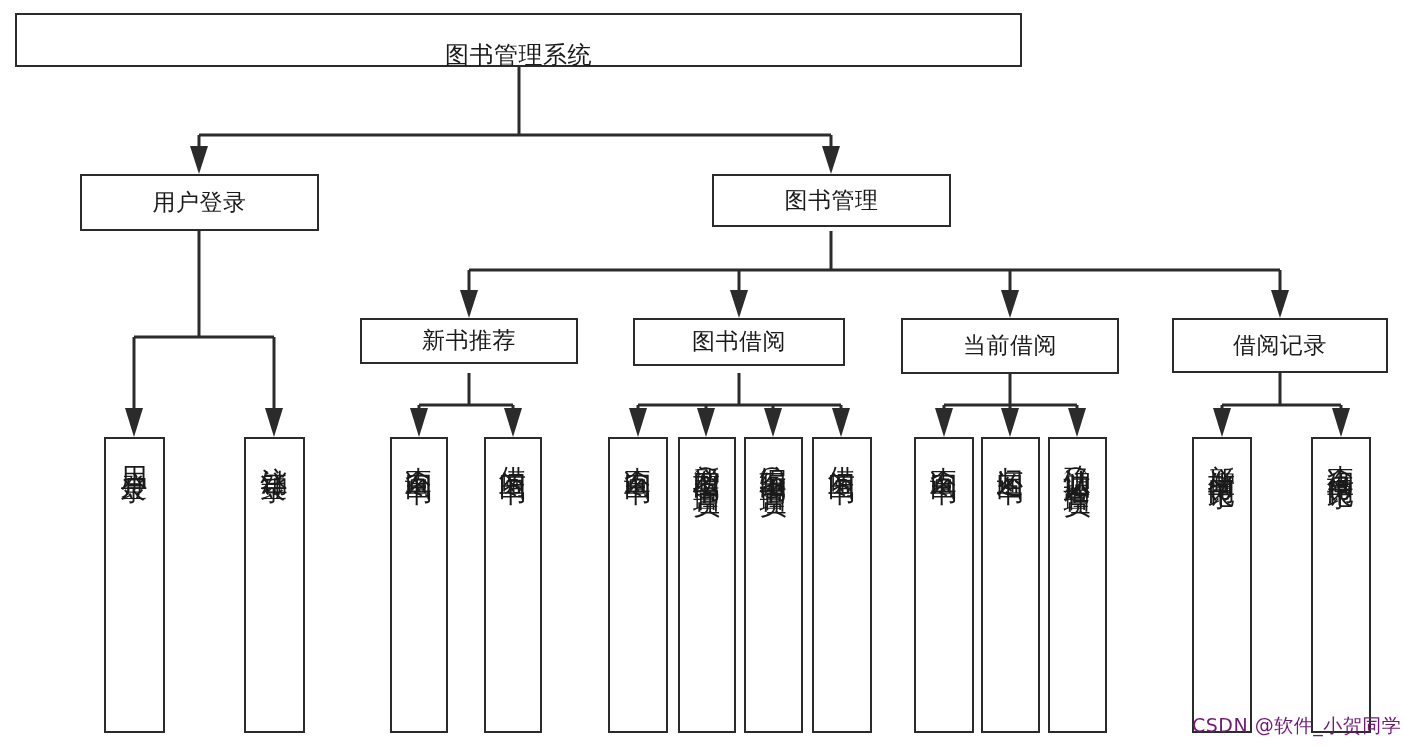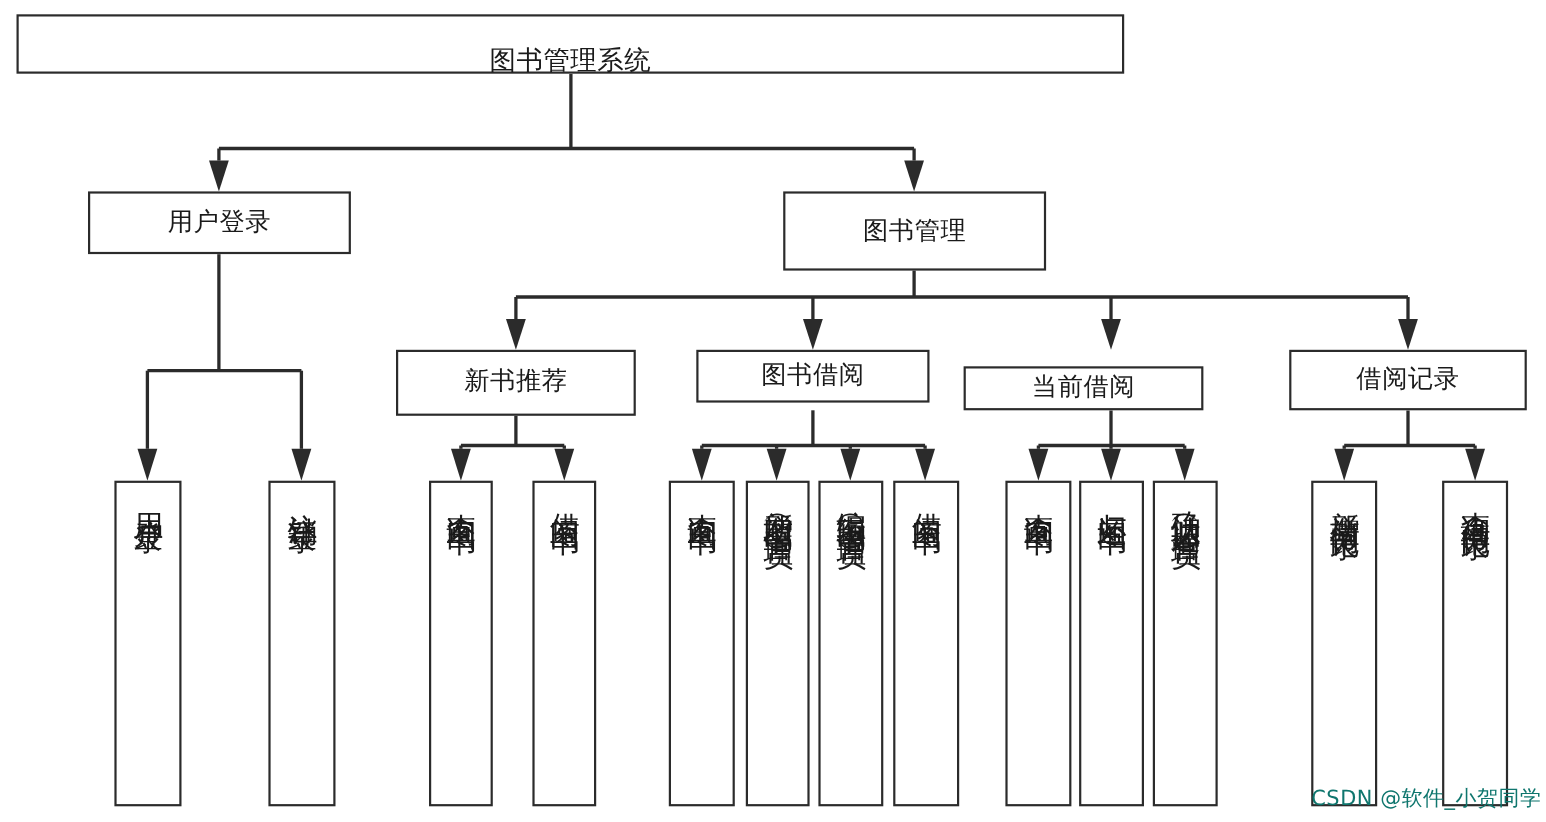--- a/index.html
+++ b/index.html
@@ -65,21 +65,21 @@
     letter-spacing: 4px;
     white-space: nowrap;
     margin-top: 4px;
   }
   .node.v.long .lbl {
     margin-top: 2px;
   }
   .watermark {
     position: absolute;
     font-size: 19px;
-    color: #0f766e;
+    color: #701a75;
     white-space: nowrap;
     letter-spacing: 0.5px;
   }
 </style>
 </head>
 <body>
 
 <div id="canvas">
 
   <svg class="wires" viewBox="0 0 1405 747">
@@ -148,31 +148,31 @@
     </g>
   </svg>
 
   <div class="node h root" style="left:15px; top:13px; width:1007px; height:54px;">
     <span class="lbl">图书管理系统</span>
   </div>
 
   <div class="node h" style="left:80px; top:174px; width:239px; height:57px;">
     <span class="lbl">用户登录</span>
   </div>
-  <div class="node h" style="left:712px; top:174px; width:239px; height:72px;font-family:Liberation Serif, serif;">
+  <div class="node h" style="left:712px; top:174px; width:239px; height:53px;">
     <span class="lbl">图书管理</span>
   </div>
 
-  <div class="node h" style="left:360px; top:318px; width:218px; height:60px;">
+  <div class="node h" style="left:360px; top:318px; width:218px; height:46px;">
     <span class="lbl">新书推荐</span>
   </div>
   <div class="node h" style="left:633px; top:318px; width:212px; height:48px;">
     <span class="lbl">图书借阅</span>
   </div>
-  <div class="node h" style="left:876px; top:318px; width:218px; height:40px;margin-top:15px;">
+  <div class="node h" style="left:901px; top:318px; width:218px; height:56px;">
     <span class="lbl">当前借阅</span>
   </div>
   <div class="node h" style="left:1172px; top:318px; width:216px; height:55px;">
     <span class="lbl">借阅记录</span>
   </div>
 
   <div class="node v" style="left:104px; top:437px; width:61px; height:296px;">
     <span class="lbl">用户登录</span>
   </div>
   <div class="node v" style="left:244px; top:437px; width:61px; height:296px;">

